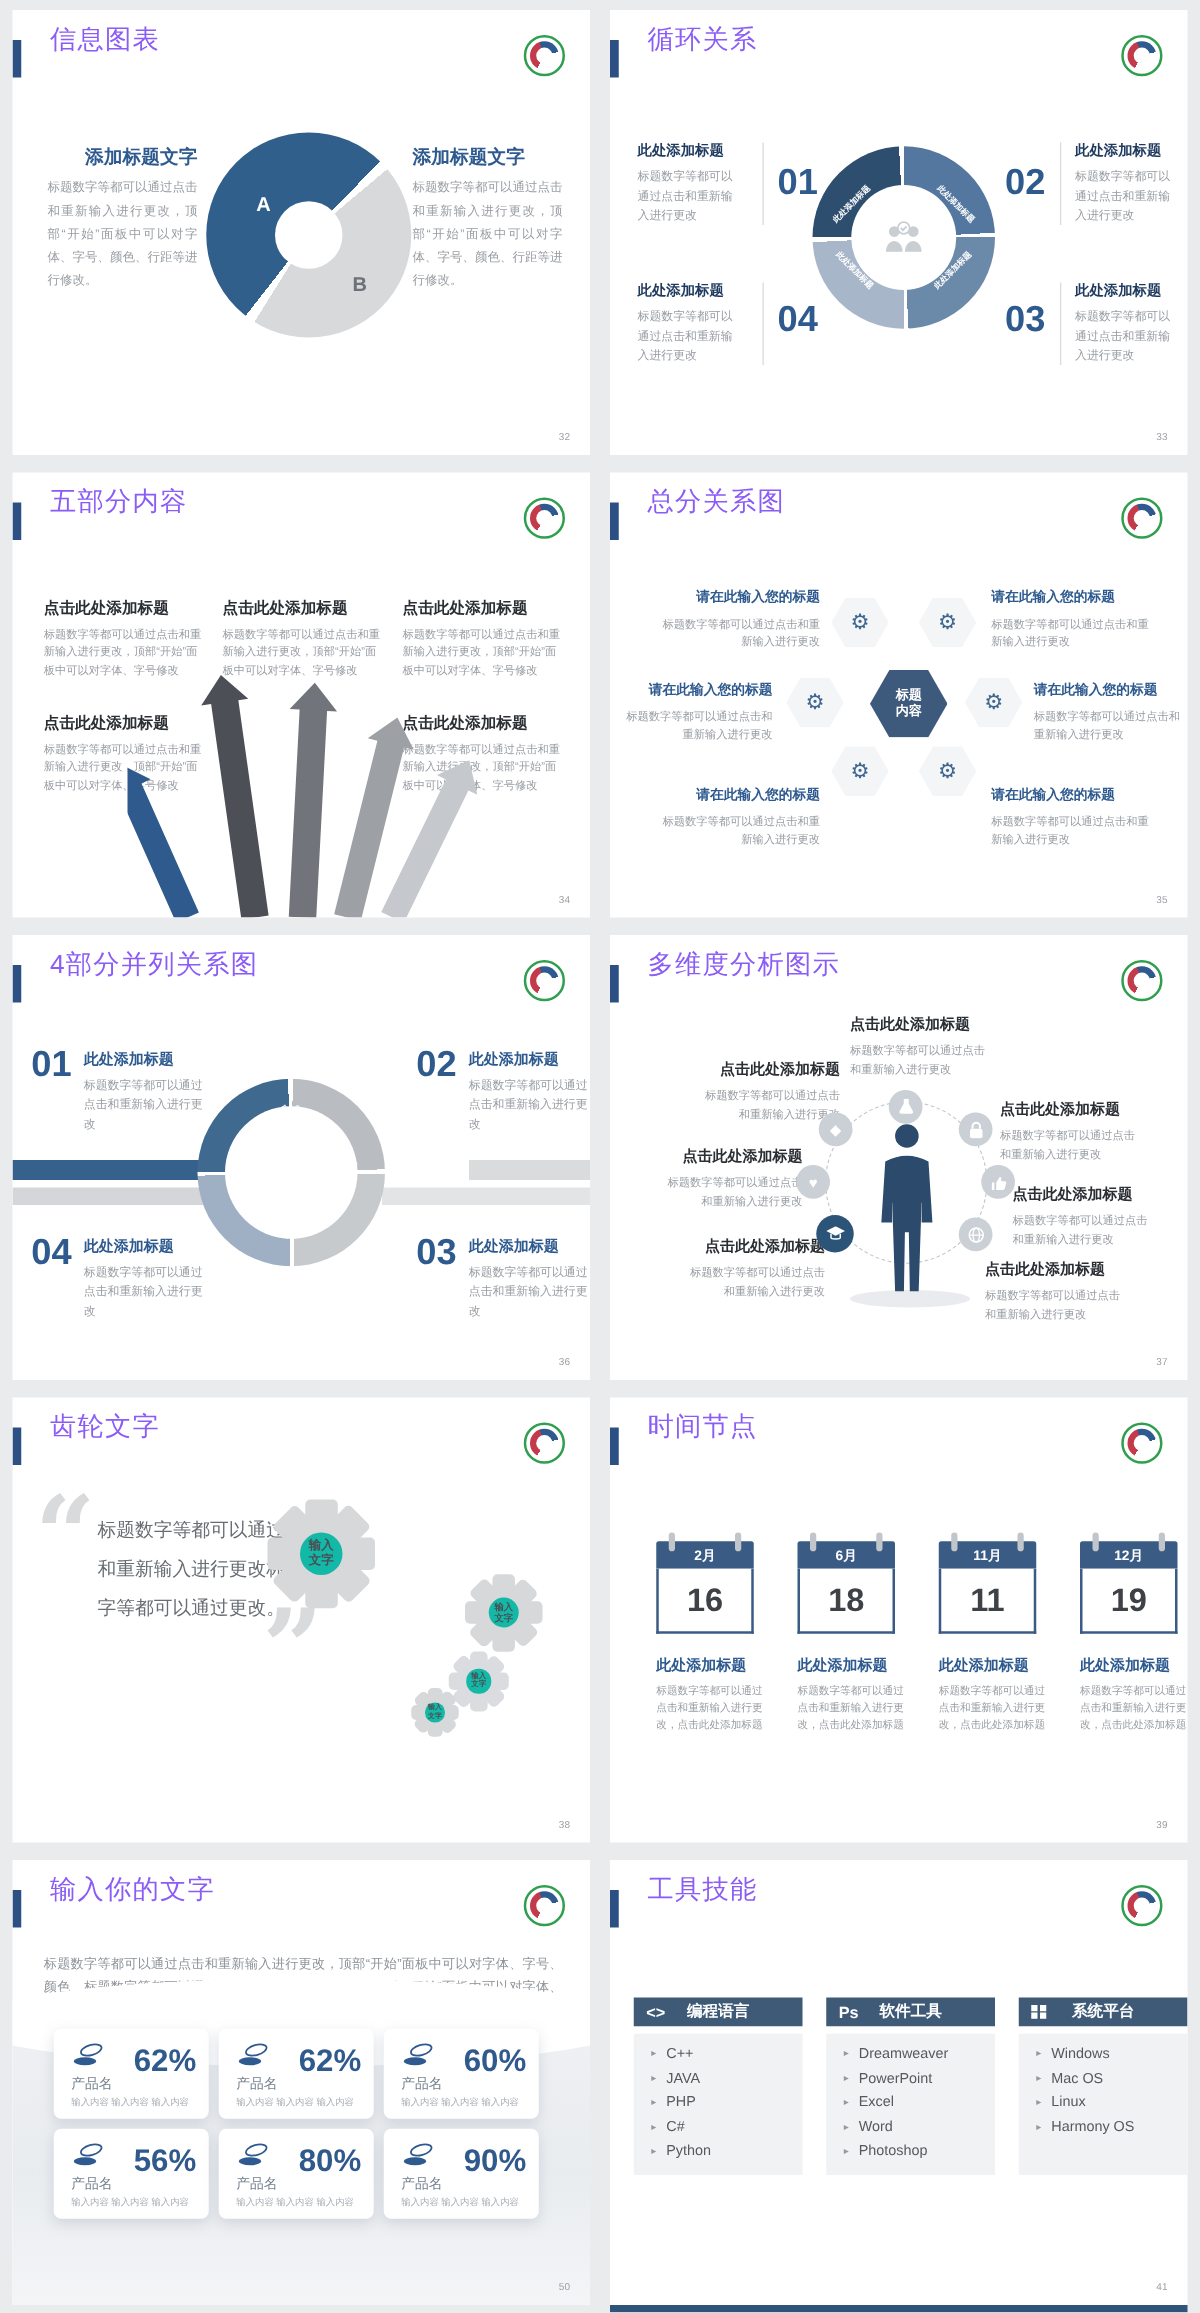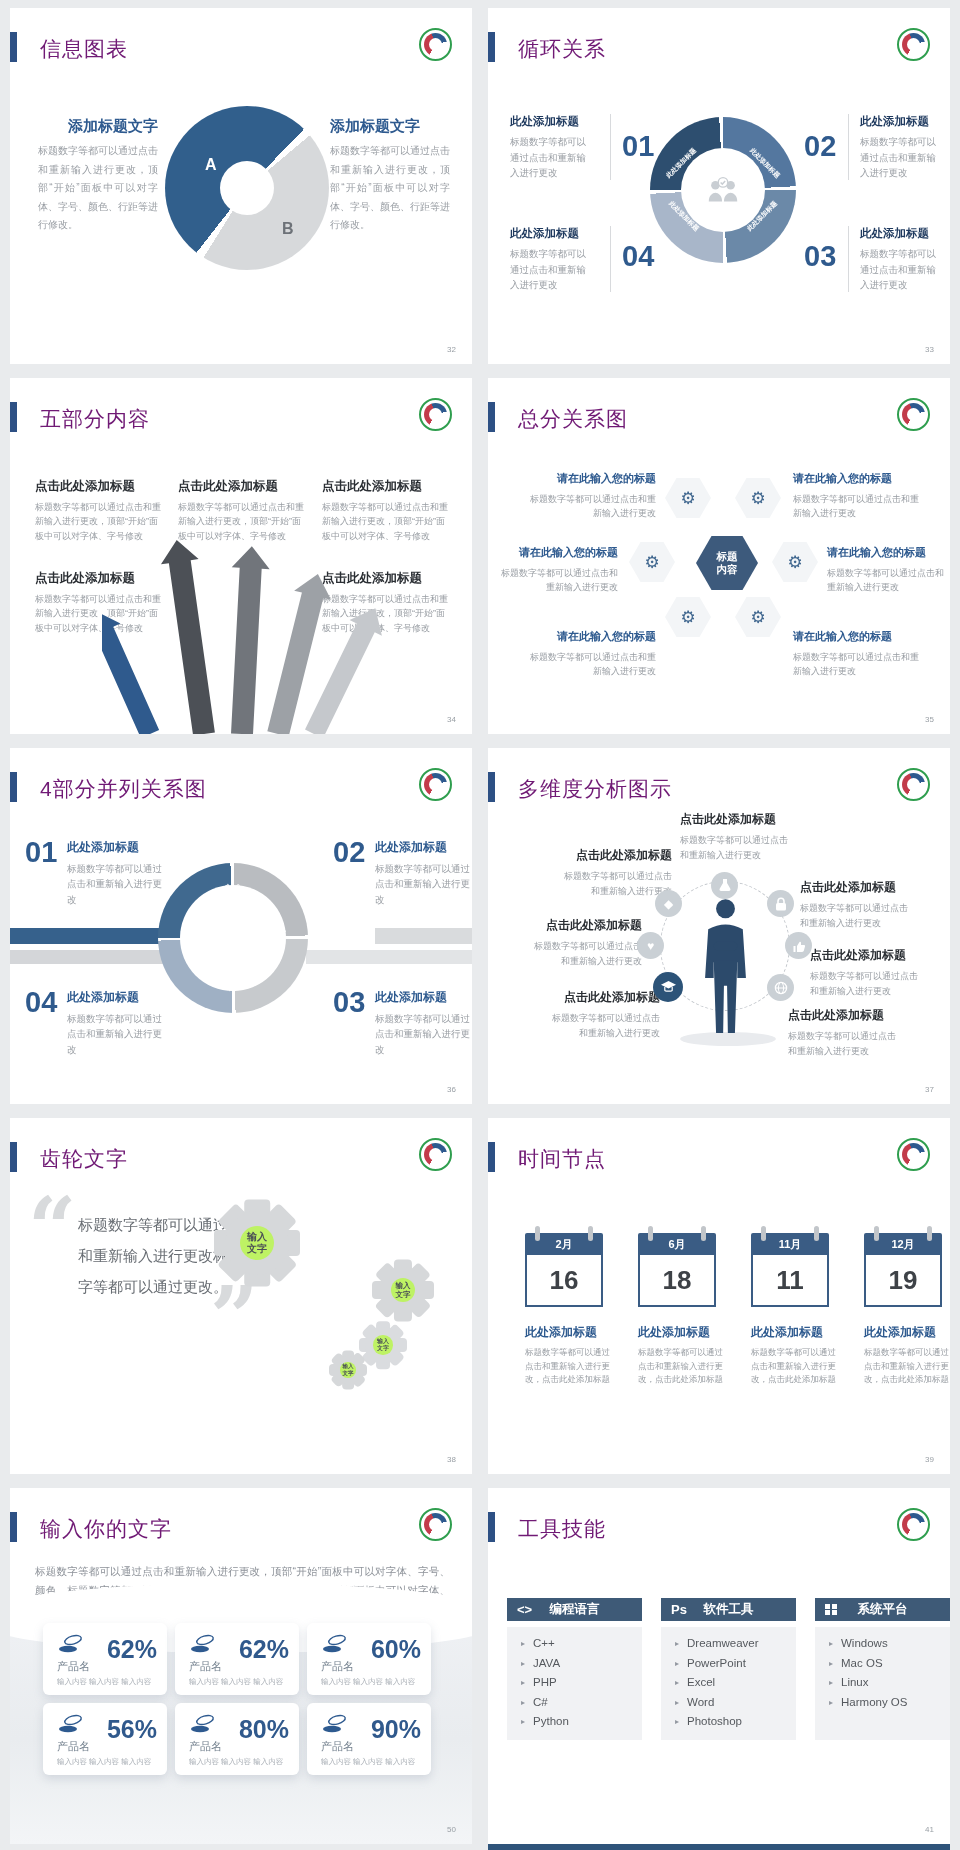--- a/index.html
+++ b/index.html
@@ -1,22 +1,22 @@
 <!DOCTYPE html>
 <html><head>
 <meta charset="utf-8">
 <style>
   html,body{margin:0;padding:0;background:#e9ebed;}
   *{box-sizing:border-box;}
   #page{position:relative;width:960px;height:1850px;background:#e9ebed;overflow:hidden;
         font-family:"Liberation Sans","DejaVu Sans",sans-serif;}
   .slide{position:absolute;width:462px;height:356px;background:#fff;overflow:hidden;}
   .acc{position:absolute;left:0;top:24px;width:7px;height:30px;background:#2d5084;}
-  .stitle{position:absolute;left:30px;top:27px;margin:0;font-size:21px;font-weight:400;
-          letter-spacing:1px;color:#701a75;white-space:nowrap;text-align:right;}
+  .stitle{position:absolute;left:30px;top:9px;margin:0;font-size:21px;font-weight:400;
+          letter-spacing:1px;color:#8b5cf6;white-space:nowrap;text-align:right;}
   .logo{position:absolute;right:20px;top:20px;width:33px;height:33px;border-radius:50%;
         border:2px solid #2f9e4e;background:#fff;}
   .logo::before{content:"";position:absolute;inset:3px;border-radius:50%;
         background:conic-gradient(from 210deg,#c23b4a 0 130deg,#2e5a8f 130deg 225deg,#fff 225deg 360deg);}
   .logo::after{content:"";position:absolute;inset:8px;border-radius:50%;background:#fff;}
   .pg{position:absolute;right:16px;bottom:10px;font-size:8px;color:#9aa0a6;margin-top:36px;}
   
   .blk{position:absolute;color:#989da3;font-size:9.5px;line-height:1.6;}
   .blk .h{display:block;font-weight:bold;margin-bottom:4px;}
   .hb .h{color:#2e5a8f;font-size:12px;}
@@ -55,21 +55,21 @@
   
   .dash37{position:absolute;left:172px;top:133px;width:130px;height:130px;border:1.5px dashed #c3c7cc;border-radius:50%;}
   .badge{position:absolute;width:27px;height:27px;border-radius:50%;background:#cad0d5;
          display:flex;align-items:center;justify-content:center;color:#fff;font-size:12px;z-index:2;}
   .badge.dk{background:#2c5378;width:30px;height:30px;}
   .shadow37{position:absolute;left:192px;top:284px;width:96px;height:14px;border-radius:50%;background:#e9ebee;}
   
   .gear{position:absolute;}
   .gear .gt{position:absolute;left:-7%;top:33%;width:114%;height:34%;background:var(--gc);border-radius:4px;}
   .gear .gc{position:absolute;inset:8%;background:var(--gc);border-radius:50%;}
-  .gear .gh{position:absolute;inset:27%;background:#bef264;border-radius:50%;display:flex;
+  .gear .gh{position:absolute;inset:27%;background:#14b8a6;border-radius:50%;display:flex;
             align-items:center;justify-content:center;color:#4a4f55;font-weight:bold;text-align:center;}
   .gear .gh span{width:2.1em;line-height:1.25;}
   .gear .gl{position:absolute;inset:0;display:flex;align-items:center;justify-content:center;
             color:#fff;font-weight:bold;z-index:2;}
   .q{position:absolute;font-family:"DejaVu Serif","Liberation Serif",serif;color:#d8dadc;
      font-size:84px;line-height:1;font-weight:bold;}
   .quote38{position:absolute;left:68px;top:92px;width:190px;font-size:15px;color:#686d73;line-height:2.05;}
   
   .cal{position:absolute;width:78px;}
   .cal .ring{position:absolute;top:-7px;width:5px;height:15px;border-radius:3px;background:#c2c6ca;}

